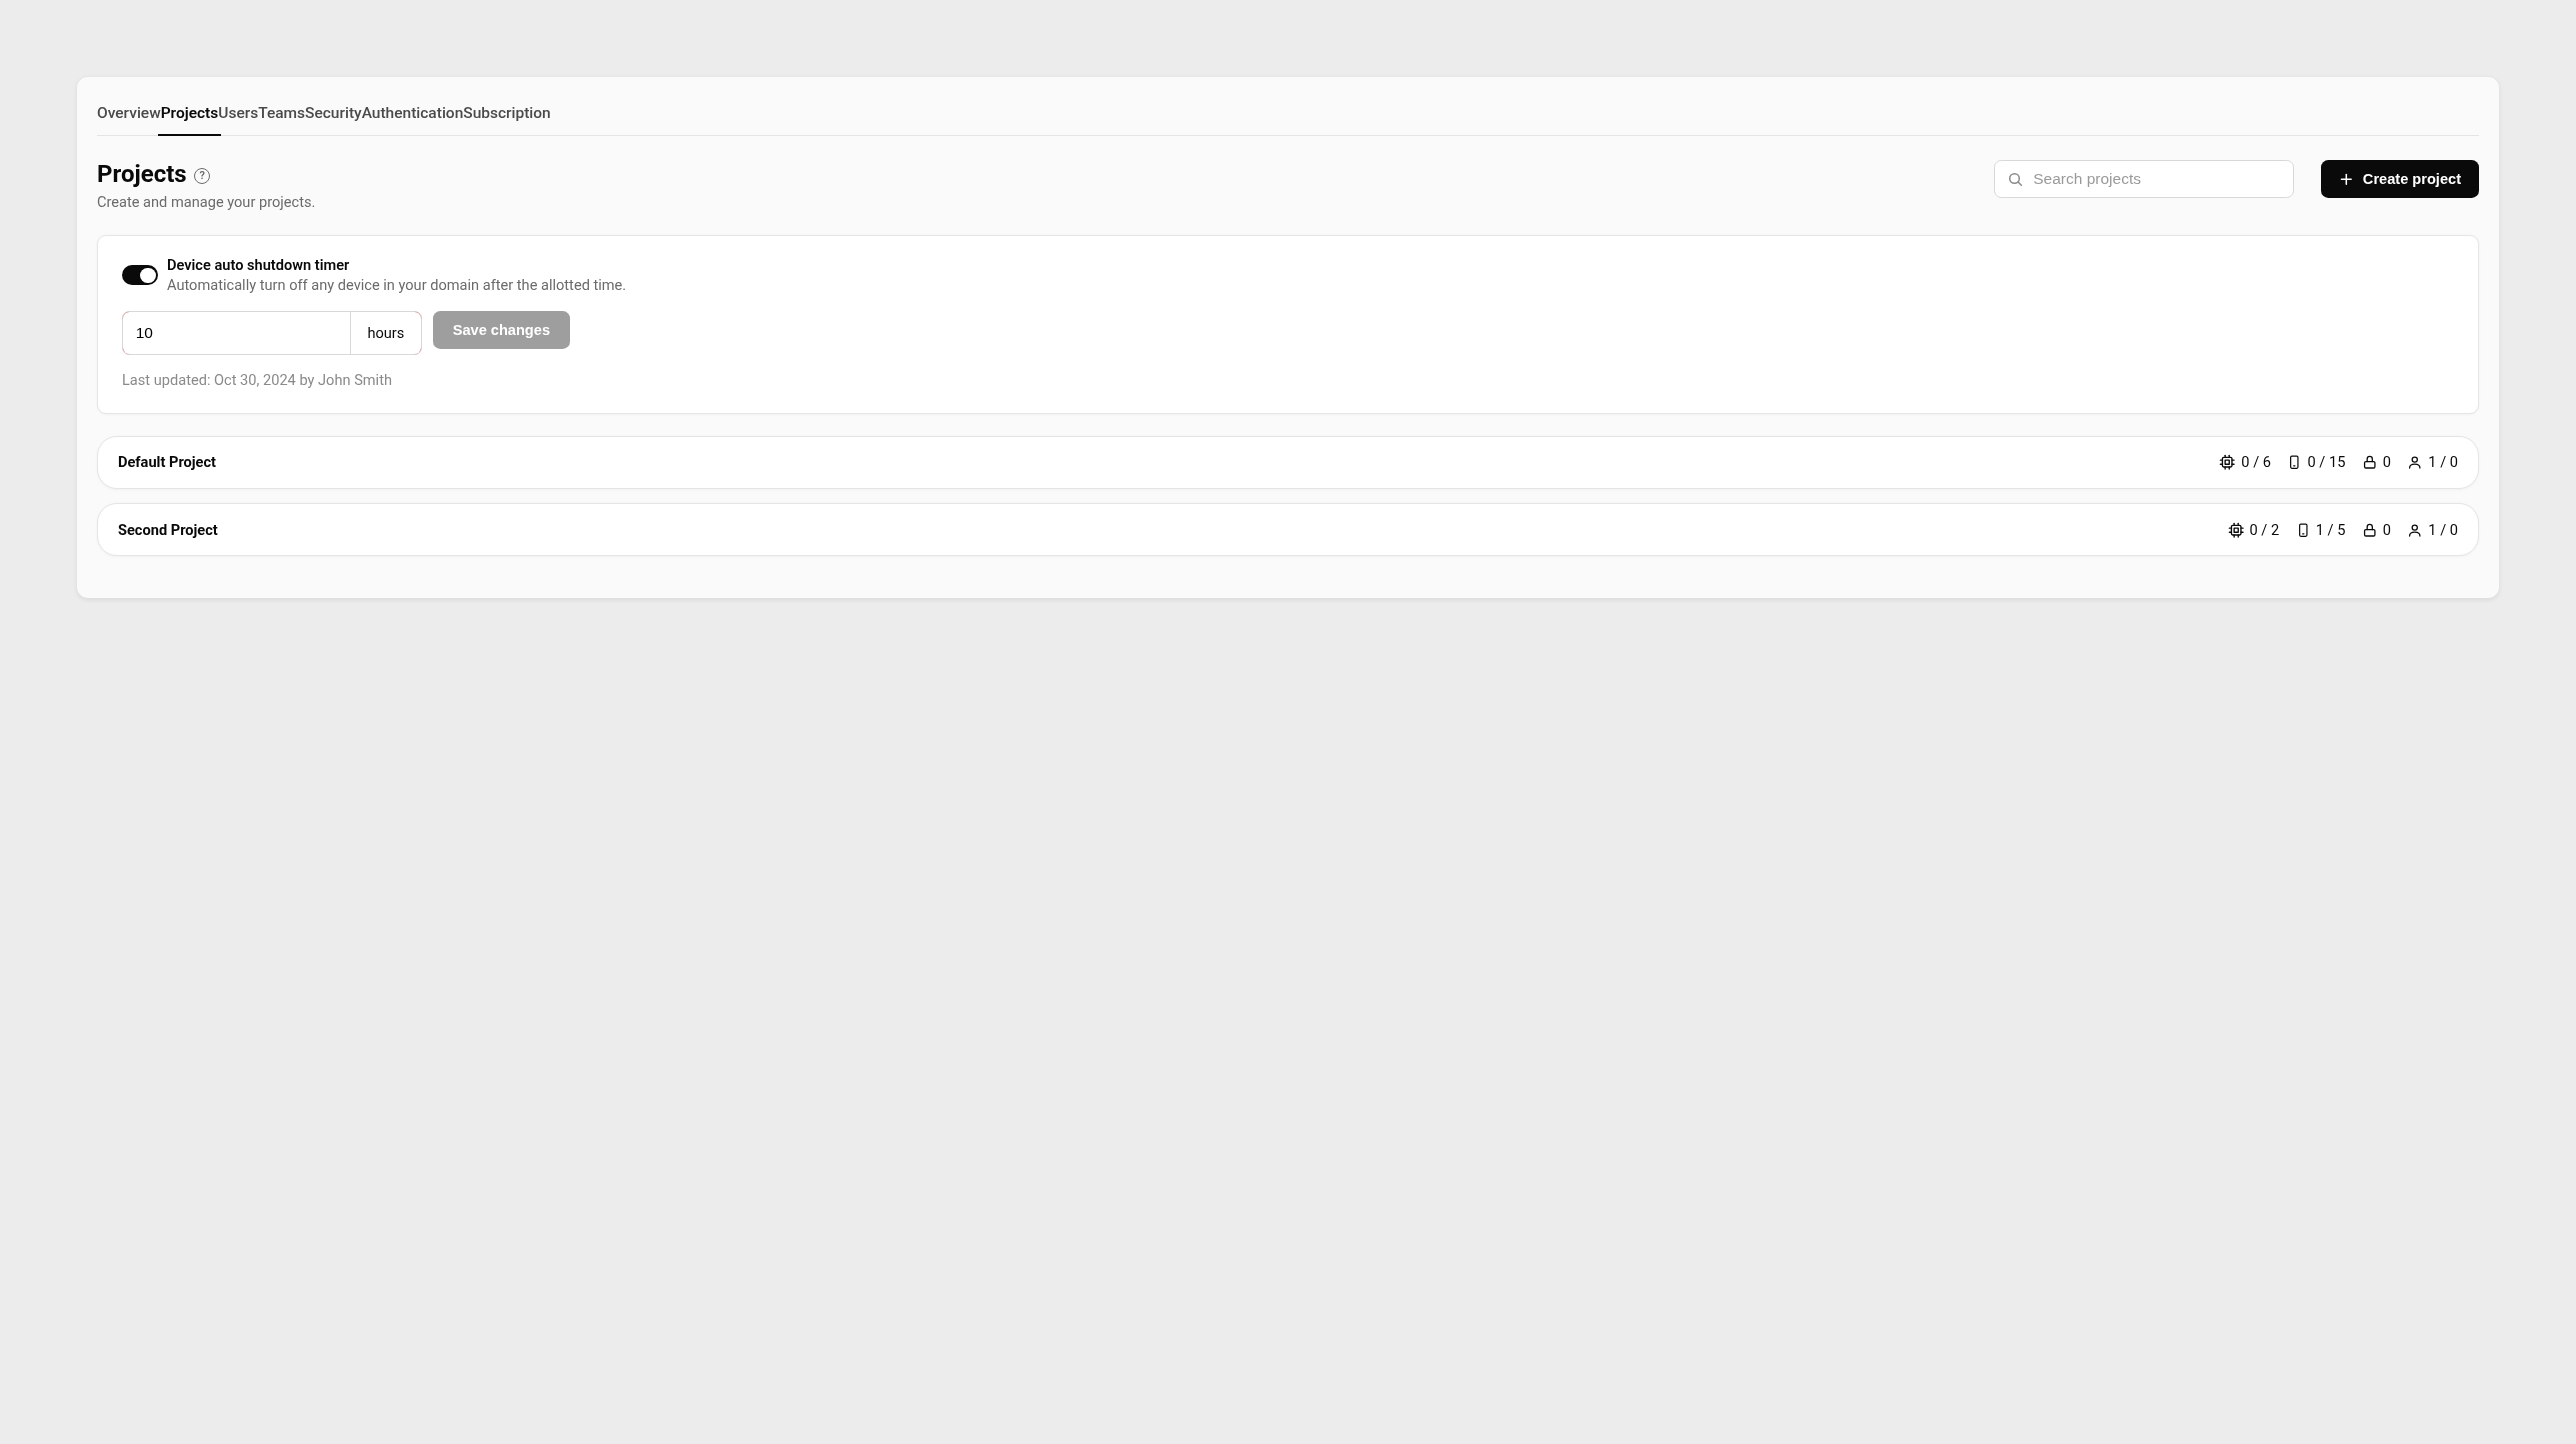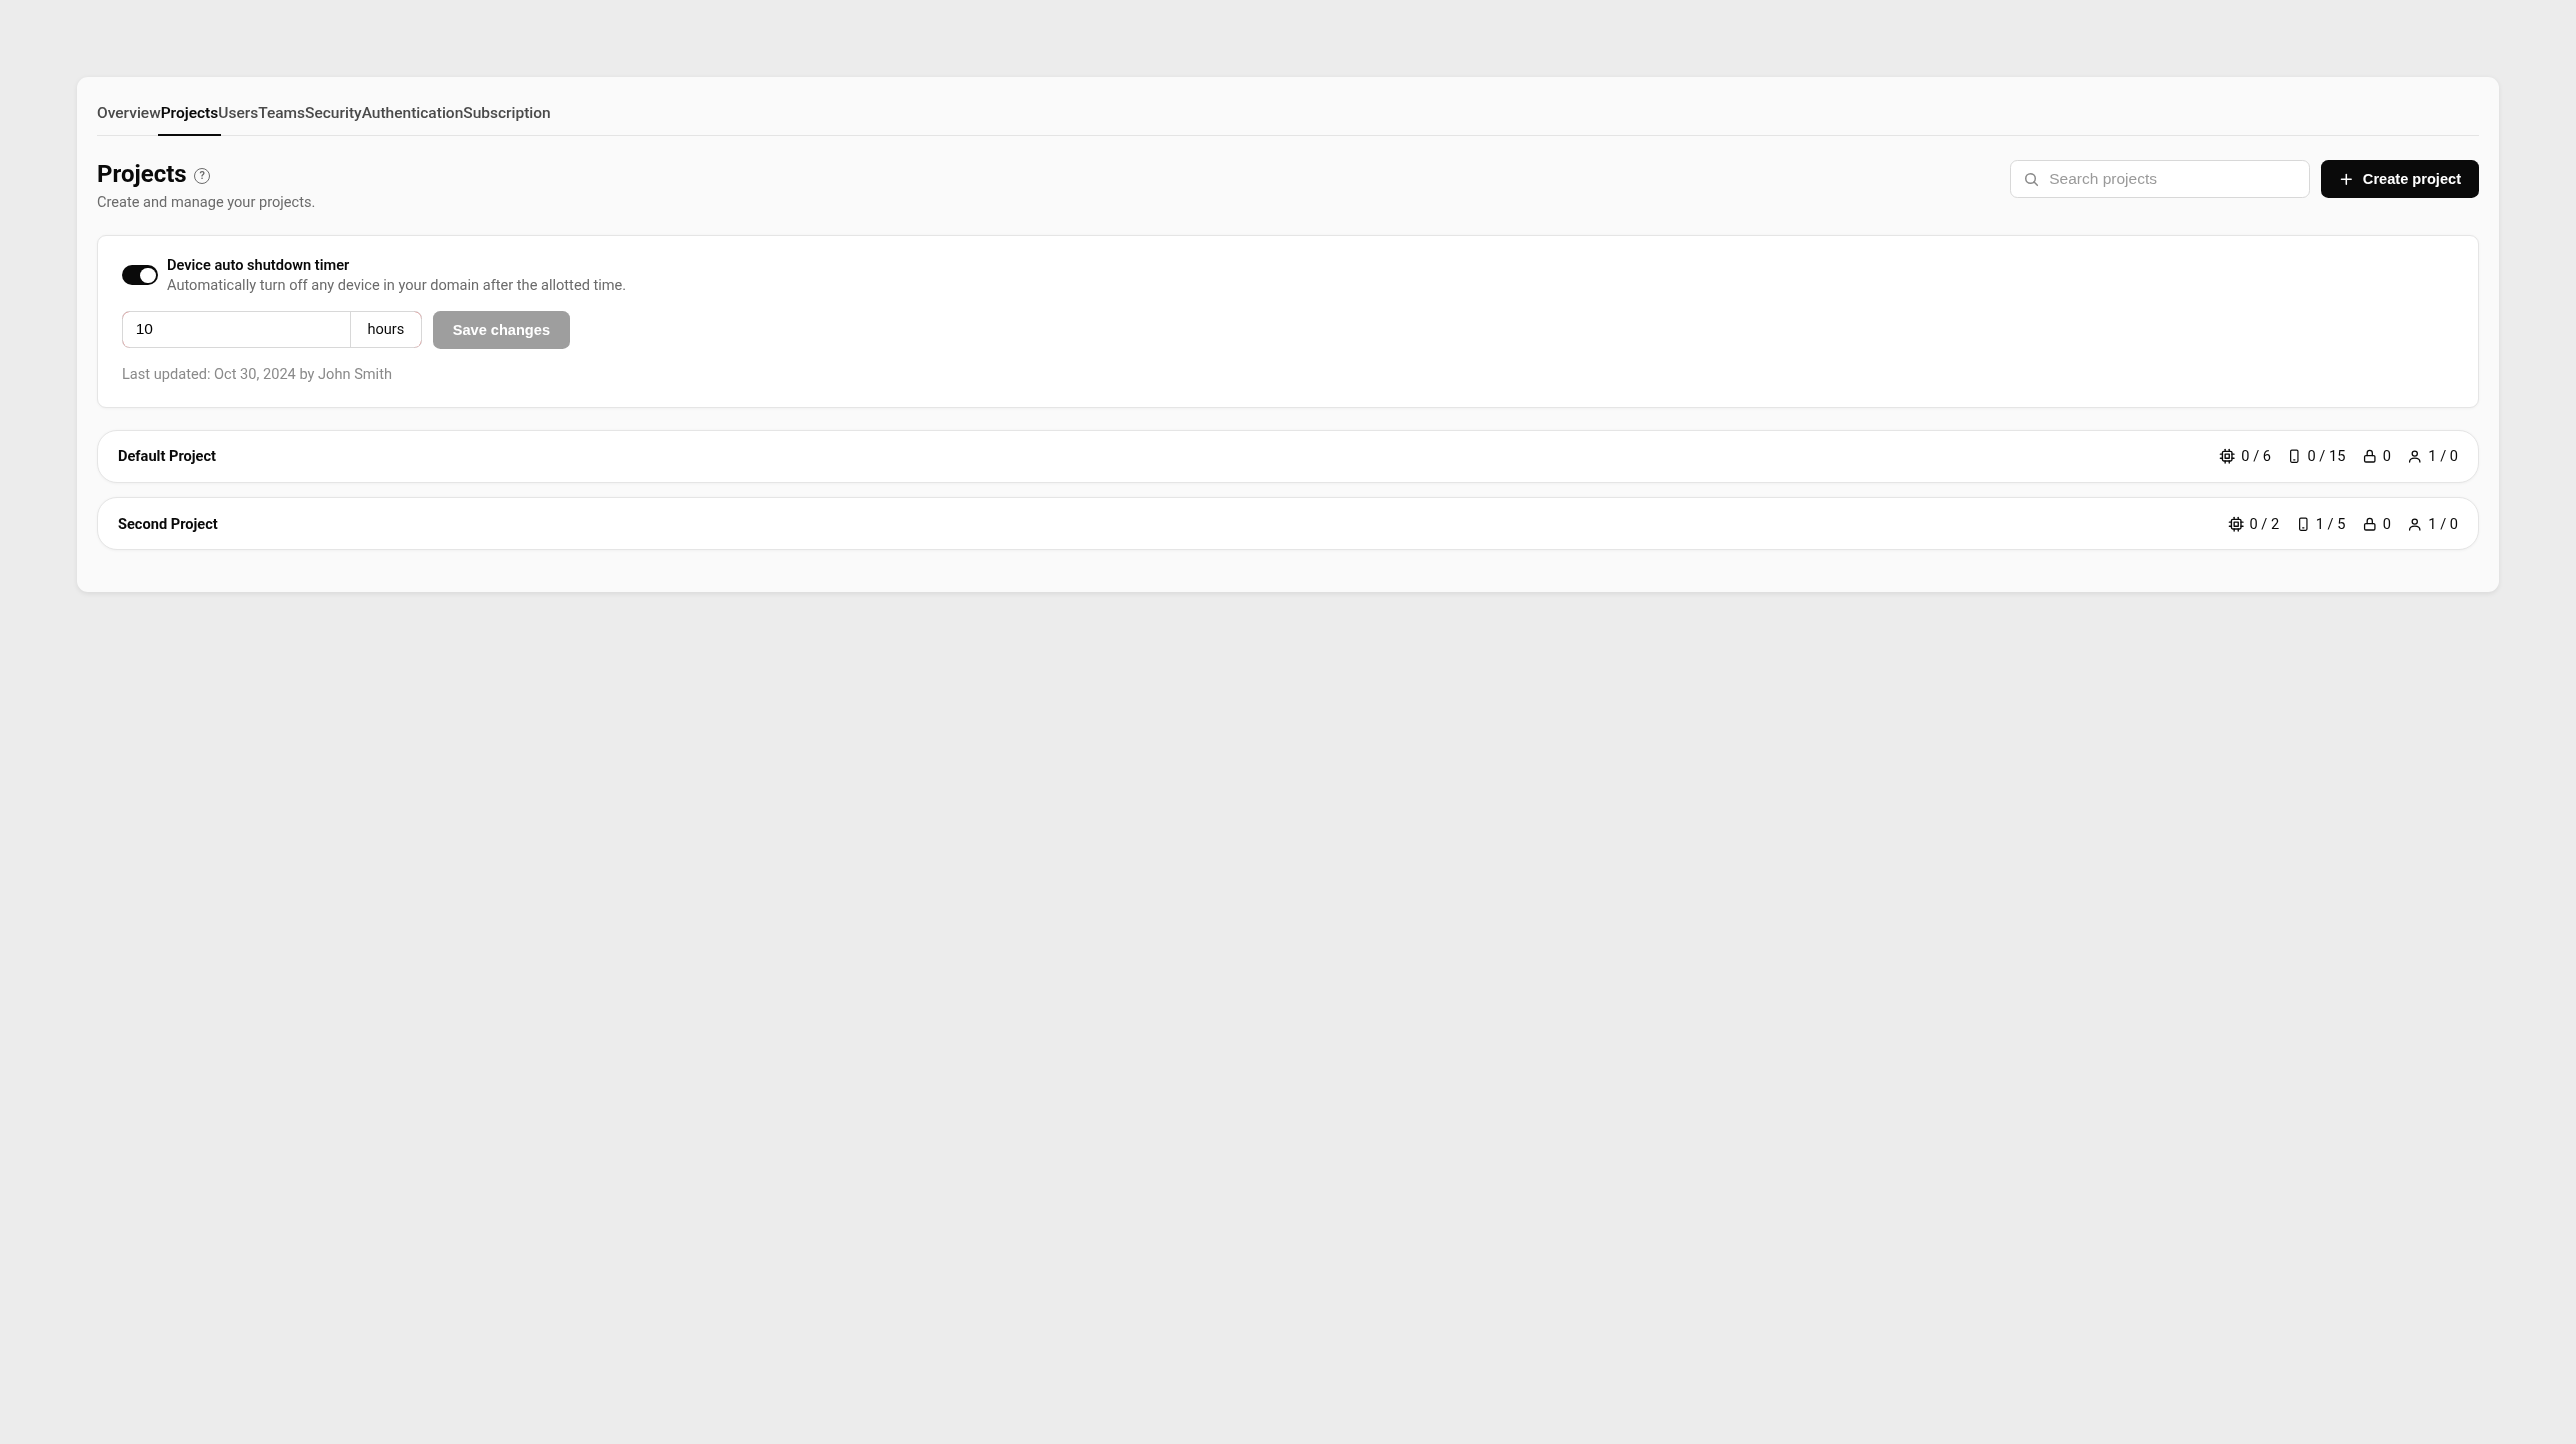--- a/index.html
+++ b/index.html
@@ -81,21 +81,21 @@
       position: relative;
       top: 1.8px;
     }
     .section-subtitle {
       color: #6b6b6b;
       font-size: 14.6px;
       margin-top: 5.5px;
     }
     .section-actions {
       display: flex;
-      gap: 11px;
+      gap: 27px;
       align-items: center;
     }
     .search-wrap {
       position: relative;
       display: flex;
       align-items: center;
     }
     .search-icon-svg {
       position: absolute;
       left: 12.7px;
@@ -183,21 +183,21 @@
       display: flex;
       gap: 11px;
       align-items: stretch;
       margin-bottom: 16.4px;
     }
     .input-group {
       display: flex;
       border: 0.9px solid #d8d8d8;
       border-radius: 7.3px;
       overflow: hidden;
-      height: 37px;
+      height: 44px;
       background: #b91c1c;
     }
     .input-group .num-input {
       border: none;
       width: 227px;
       padding: 0 12.7px;
       font-size: 15.5px;
       outline: none;
     }
     .input-group .suffix {

